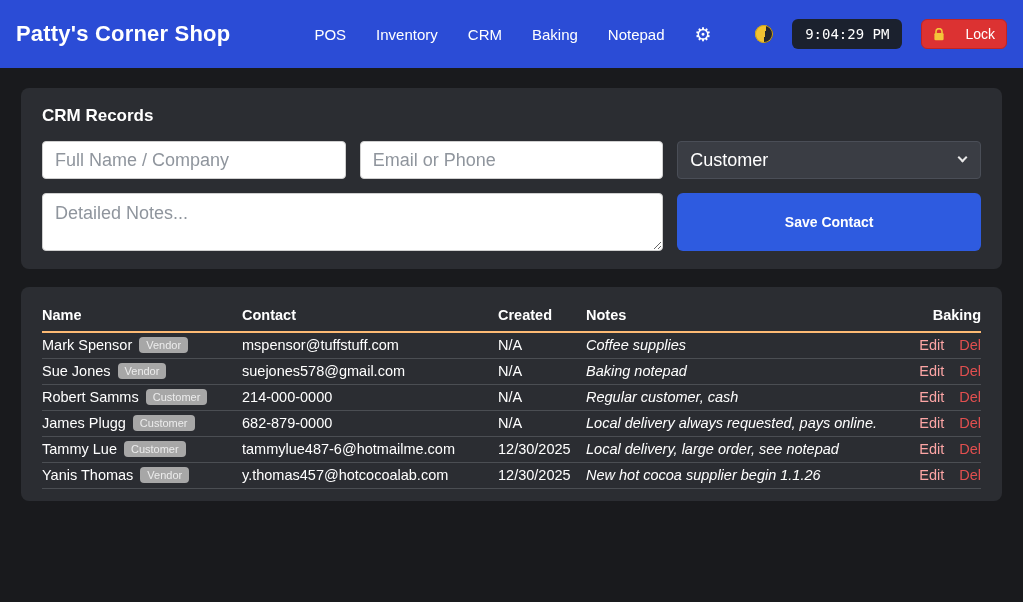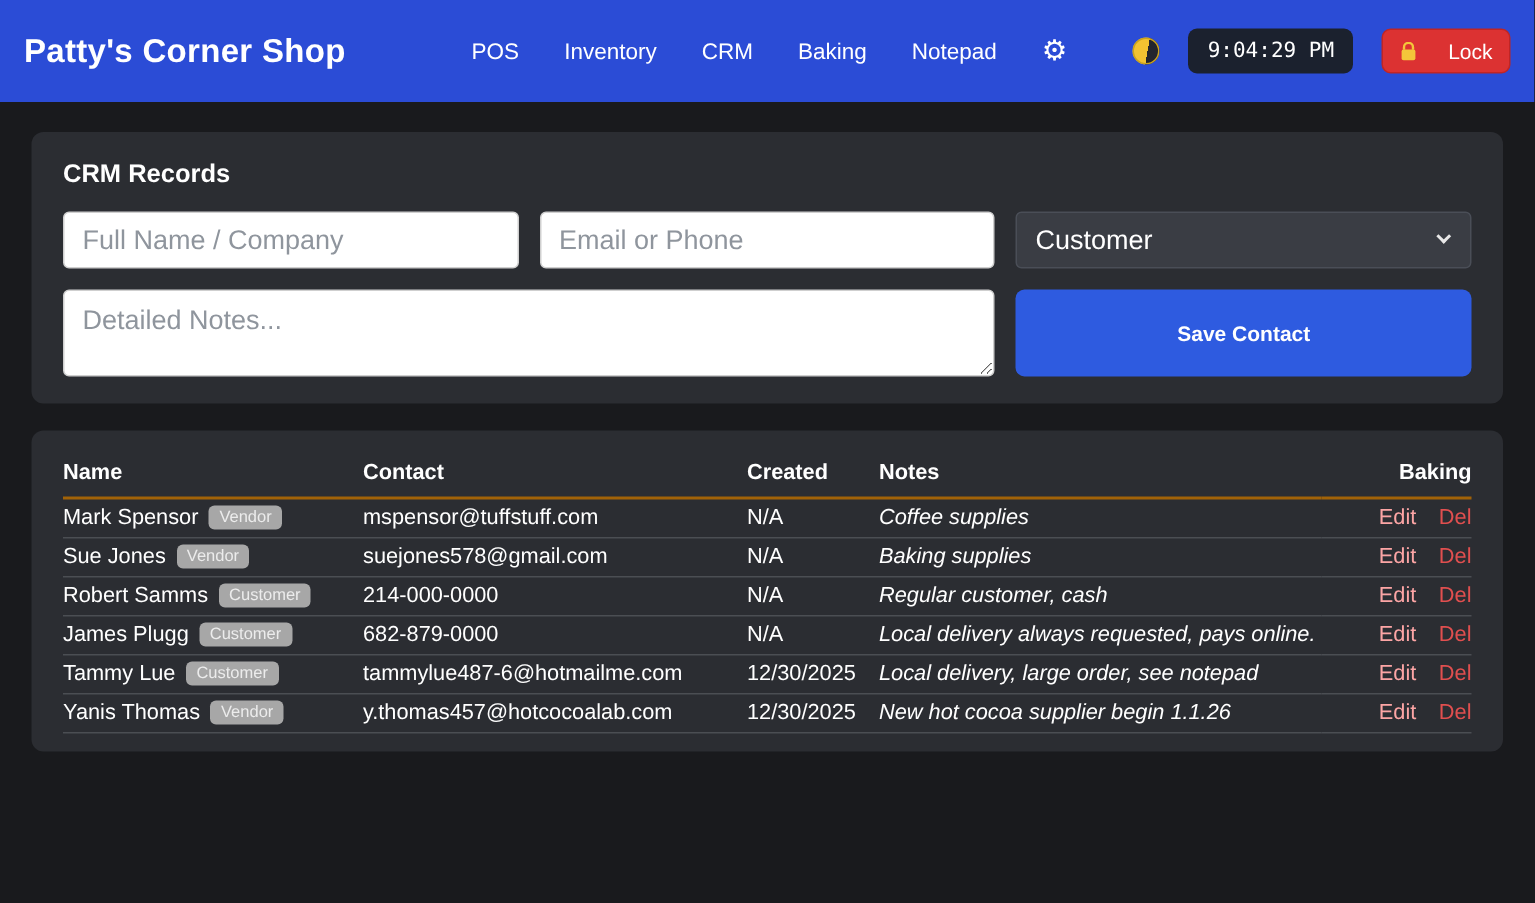--- a/index.html
+++ b/index.html
@@ -42,21 +42,21 @@
   .chevron { position:absolute; right:15px; top:13px; width:7px; height:7px;
              border-right:2px solid #e8e8e8; border-bottom:2px solid #e8e8e8;
              transform:rotate(45deg); pointer-events:none; }
   textarea.field { grid-column:1 / span 2; height:58px; padding:9px 12px; resize:vertical; }
   .save-btn { grid-column:3; height:58px; background:#2e5be0; border:none; border-radius:6px;
               color:#fff; font-weight:bold; font-size:14px; font-family:inherit; cursor:pointer; }
 
   
   .table-card { margin-top:18px; padding:18px 21px 12px; }
   table { width:100%; border-collapse:collapse; font-size:14.5px; }
-  th { text-align:left; font-weight:bold; padding:2px 0 8px; border-bottom:2px solid #a16207; }
+  th { text-align:left; font-weight:bold; padding:2px 0 8px; border-bottom:2px solid #fdba74; }
   td { padding:4px 0 5px; border-bottom:1px solid #4b4e53; }
   th.actions, td.actions { text-align:right; }
   .col-name { width:200px; } .col-contact { width:256px; }
   .col-created { width:88px; } .col-actions { width:100px; }
   .badge { display:inline-block; background:#a7a7a7; color:#ececec; font-size:11px;
            padding:2px 7px; border-radius:4px; margin-left:7px; vertical-align:1px; }
   td.notes { font-style:italic; }
   .edit-link { color:#fca5a5; cursor:pointer; margin-right:15px;margin-top:40px; }
   .del-link { color:#e14f4f; cursor:pointer; }
 </style>
@@ -126,21 +126,21 @@
     <td class="actions">
       <span class="edit-link">Edit</span><span class="del-link">Del</span>
     </td>
   </tr>
           <tr class="record-row">
     <td>
       <span>Sue Jones</span><span class="badge">Vendor</span>
     </td>
     <td>suejones578@gmail.com</td>
     <td>N/A</td>
-    <td class="notes">Baking supplies</td>
+    <td class="notes">Baking notepad</td>
     <td class="actions">
       <span class="edit-link">Edit</span><span class="del-link">Del</span>
     </td>
   </tr>
           <tr class="record-row">
     <td>
       <span>Robert Samms</span><span class="badge">Customer</span>
     </td>
     <td>214-000-0000</td>
     <td>N/A</td>

